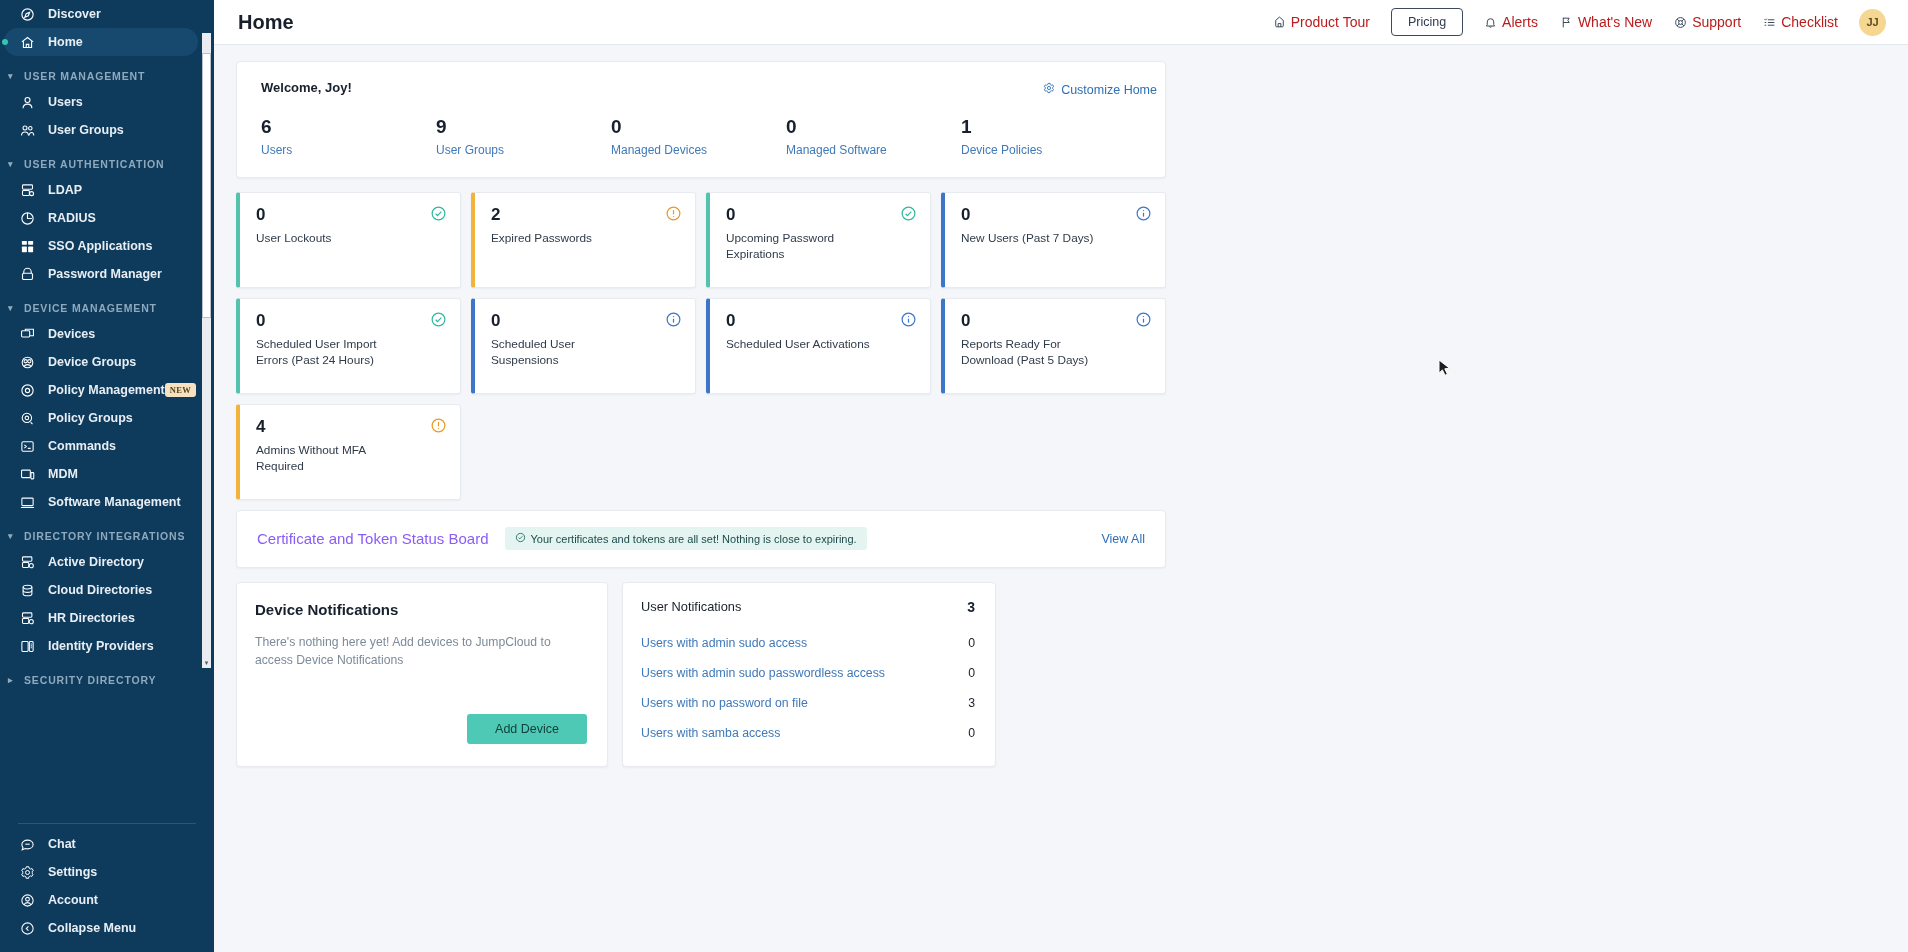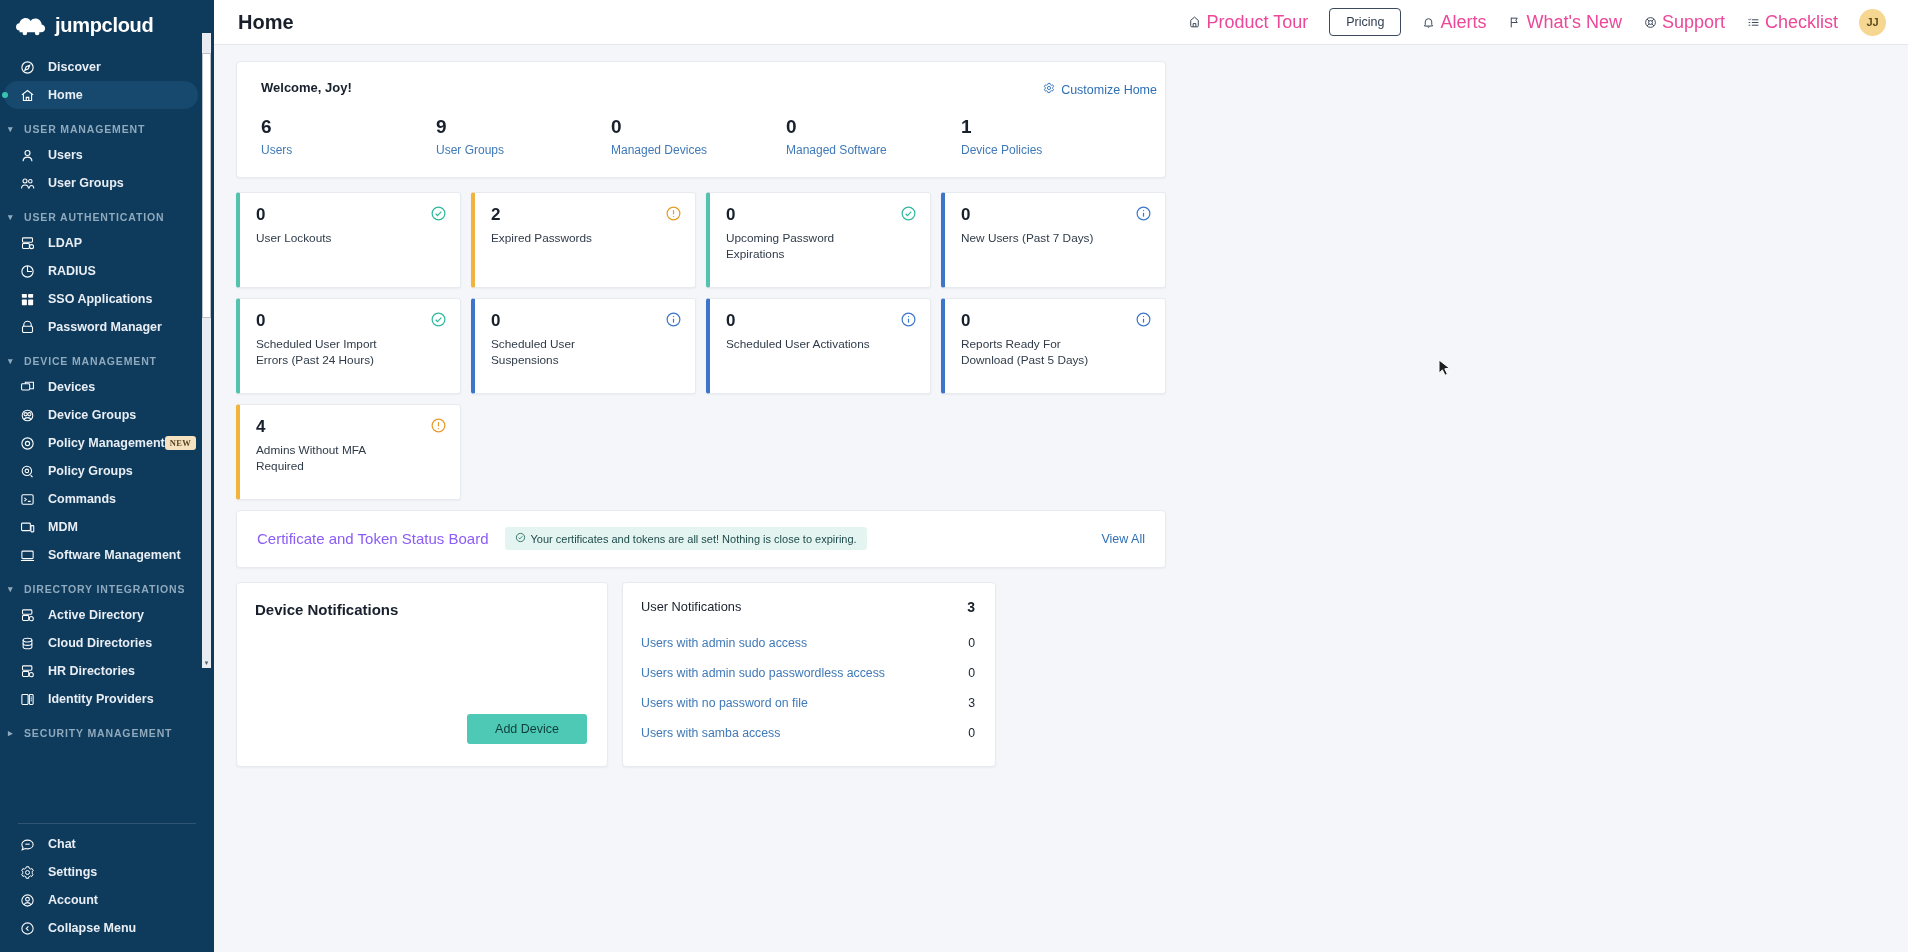--- a/index.html
+++ b/index.html
@@ -105,21 +105,21 @@
     height: 45px; flex: 0 0 45px;
     background: #ffffff;
     border-bottom: 1px solid #e3e8ee;
     display: flex; align-items: center;
     padding: 0 22px 0 24px;
   }
   .page-title { font-size: 20px; font-weight: 700; color: #19202b; }
   .topbar-right { margin-left: auto; display: flex; align-items: center; gap: 4px; }
   .tb-item {
     display: flex; align-items: center; gap: 5px;
-    font-size: 18px; color: #ec4899;
+    font-size: 14px; color: #b91c1c;
     padding: 6px 9px; border-radius: 4px; cursor: pointer;
     white-space: nowrap;
   }
   .tb-item svg { width: 13px; height: 13px; display:block; }
   .tb-pricing {
     border: 1px solid #3b4a5c; border-radius: 4px;
     padding: 6px 16px; font-size: 12.5px; color:#2e3c4e;
     cursor: pointer; margin: 0 8px;
   }
   .avatar {
@@ -223,30 +223,20 @@
   .un-count { margin-left: auto; font-size: 12.3px; color: #17202c; font-weight: 400; }
 
   .cursor-arrow { position: absolute; left: 1224px; top: 314px; width: 13px; height: 19px; pointer-events:none; }
 </style>
 </head>
 <body>
 
 <div class="app">
 
   <aside class="sidebar">
-    <div class="brand">
-      <span class="brand-logo">
-        <svg viewBox="0 0 34 24" width="30" height="22">
-          <path d="M4 17c-2.6 0-4-1.8-4-4 0-2.3 1.7-3.9 3.8-4C4.6 5.6 7.4 3 10.9 3c2.4 0 4.6 1.3 5.8 3.2C17.9 4.6 19.8 3.6 22 3.6c3.8 0 6.9 3 7.1 6.8 2.2.3 3.9 2.1 3.9 4.3 0 2.4-2 4.3-4.4 4.3H4z" fill="#ffffff"></path>
-          <circle cx="10" cy="20" r="2.6" fill="#ffffff"></circle>
-          <circle cx="24" cy="20" r="2.6" fill="#ffffff"></circle>
-        </svg>
-      </span>
-      <span class="brand-text">jumpcloud</span>
-    </div>
 
     <div class="nav-scroll">
 
       <div class="nav-item">
         <span class="nav-icon">
           <svg viewBox="0 0 24 24" fill="none" stroke="#ffffff" stroke-width="1.8">
             <circle cx="12" cy="12" r="9"></circle>
               <path d="M15.5 8.5l-2.2 5.6-5.6 2.2 2.2-5.6z" fill="none"></path>
           </svg>
         </span>
@@ -444,21 +434,21 @@
             <rect x="3" y="4" width="10" height="16" rx="1.5"></rect>
               <rect x="15" y="4" width="6" height="16" rx="1.5"></rect>
             <path d="M17 8h2M17 11h2M17 14h2"></path>
           </svg>
         </span>
         <span class="nav-label">Identity Providers</span>
       </div>
 
       <div class="nav-section">
         <span class="caret">▸</span>
-        <span>SECURITY MANAGEMENT</span>
+        <span>SECURITY DIRECTORY</span>
       </div>
     </div>
 
     <div class="nav-divider"></div>
 
     <div class="nav-bottom">
       <div class="nav-item">
         <span class="nav-icon">
           <svg viewBox="0 0 24 24" fill="none" stroke="#ffffff" stroke-width="1.7">
             <path d="M21 12c0 4-4 7-9 7-1.2 0-2.4-.2-3.4-.5L3.5 20.5l1.3-3.6C3.6 15.6 3 13.9 3 12c0-4 4-7 9-7s9 3 9 7z"></path>
@@ -714,20 +704,21 @@
                 </svg>
             </span>
             <span>Your certificates and tokens are all set! Nothing is close to expiring.</span>
           </div>
           <div class="cert-viewall">View All</div>
         </section>
 
         <div class="bottom-row">
           <section class="card panel-device">
             <h3>Device Notifications</h3>
+            <div class="empty-text">There's nothing here yet! Add devices to JumpCloud to access Device Notifications</div>
             <button class="add-device">Add Device</button>
           </section>
 
           <section class="card panel-user">
             <div class="un-head">
               <span class="un-head-label">User Notifications</span>
               <span class="un-head-count">3</span>
             </div>
             <div class="un-row">
               <span class="un-label">Users with admin sudo access</span>

